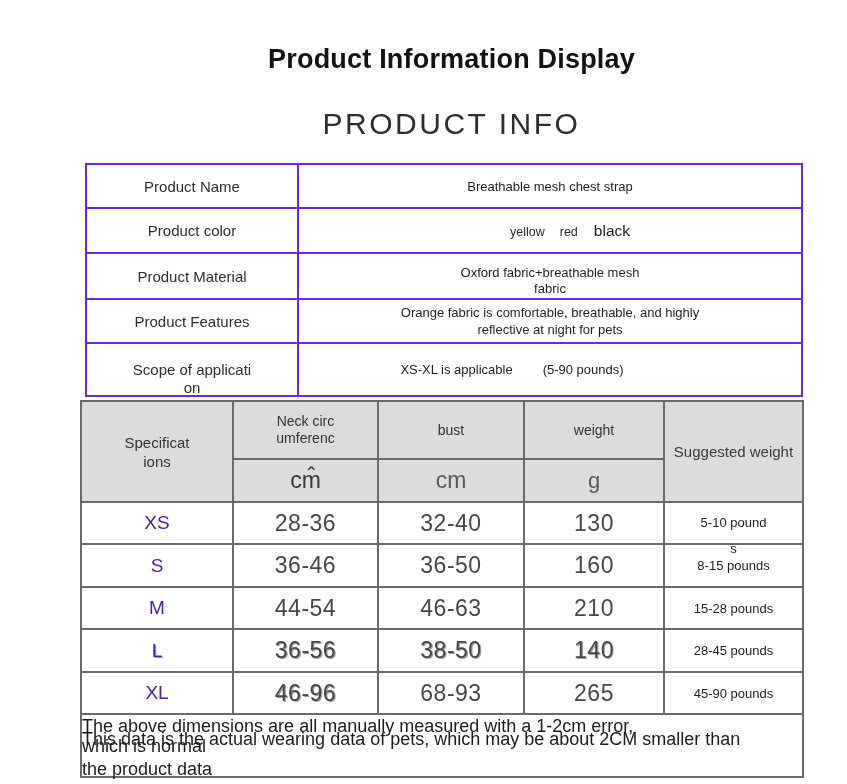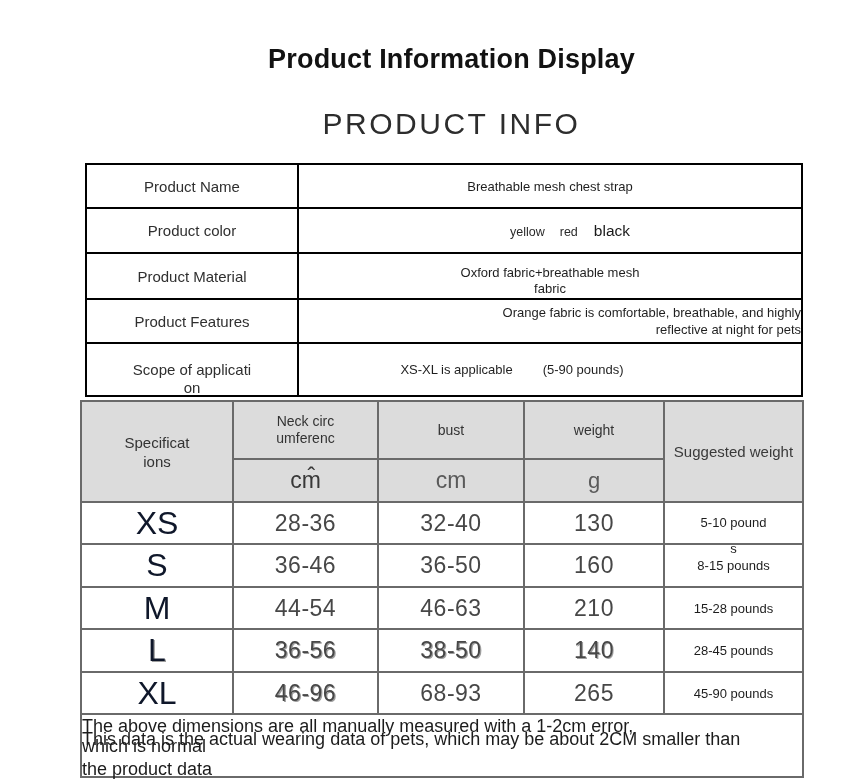--- a/index.html
+++ b/index.html
@@ -16,47 +16,47 @@
   .title2{
     position:absolute;top:107px;left:0;width:100%;text-align:center;
     transform:translateX(28px);
     font-size:30px;font-weight:400;color:#2d2d2d;letter-spacing:2.5px;
   }
   
   table.t1{
     position:absolute;left:85px;top:163px;width:716px;
     border-collapse:collapse;table-layout:fixed;
   }
-  .t1 td{border:2px solid #000000;text-align:center;vertical-align:middle;padding:0;}
+  .t1 td{border:2px solid #6d28d9;text-align:center;vertical-align:middle;padding:0;}
   .t1 .label{font-size:15px;color:#2f2f2f;}
   .t1 .val{font-size:13px;color:#1f1f1f;}
   .pre{white-space:pre-line;}
   .mat-val{line-height:16px;position:relative;top:5px;}
-  .feat-val{line-height:17px;text-align:right;}
+  .feat-val{line-height:17px;}
   .scope-label{position:relative;top:9px;line-height:18px;z-index:3;}
   .color-vals{position:relative;left:20px;}
   .color-vals .c1{font-size:12.5px;color:#2a2a2a;margin-right:15px;}
   .color-vals .c2{font-size:12.5px;color:#2a2a2a;margin-right:16px;}
   .color-vals .c3{font-size:15.5px;color:#1a1a1a;}
   .scope-val{position:relative;left:-38px;}
   .scope-val .gap{display:inline-block;width:30px;}
   
   table.t2{
     position:absolute;left:80px;top:400px;width:722px;
     border-collapse:collapse;table-layout:fixed;
   }
   .t2 th,.t2 td{border:2px solid #6a6a6a;text-align:center;vertical-align:middle;padding:0;}
   .t2 th{background:#dcdcdc;font-weight:400;}
   .th-small{font-size:14px;color:#333;line-height:17px;}
   .th-spec{font-size:15px;color:#333;line-height:19px;}
   .th-sugg{font-size:15px;color:#3a3a3a;}
   .unit-dark{font-size:23px;color:#383838;}
   .unit-gray{font-size:23px;color:#5a5a5a;}
   .unit-g{font-size:22px;color:#5a5a5a;}
-  .sz{font-size:32px;color:#0f172a;}
+  .sz{font-size:19px;color:#4c1d95;}
   .num{font-size:23px;color:#474747;letter-spacing:0.5px;}
   .sugg{font-size:13px;color:#1d1d1d;}
   .ghost{text-shadow:1.2px 1.2px 0 rgba(40,40,40,0.45);}
   .xs-sugg-cell{position:relative;}
   .xs-sugg-wrap{
     position:absolute;left:0;right:0;top:7px;line-height:26px;z-index:3;
   }
   .note-cell{vertical-align:top;}
   .note{padding-top:5px;font-size:18px;color:#1c1c1c;line-height:13px;text-align:left;}
   .note div{line-height:13px;}

